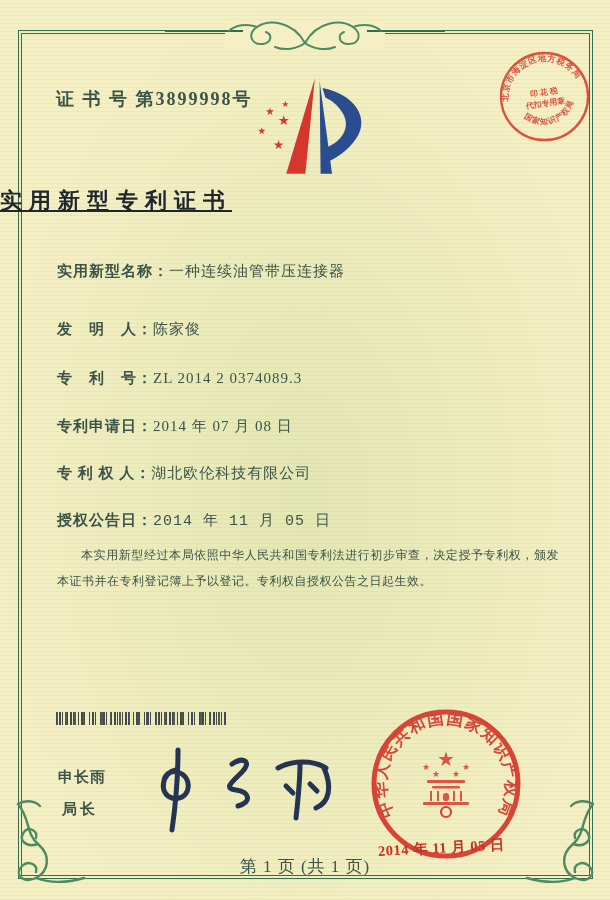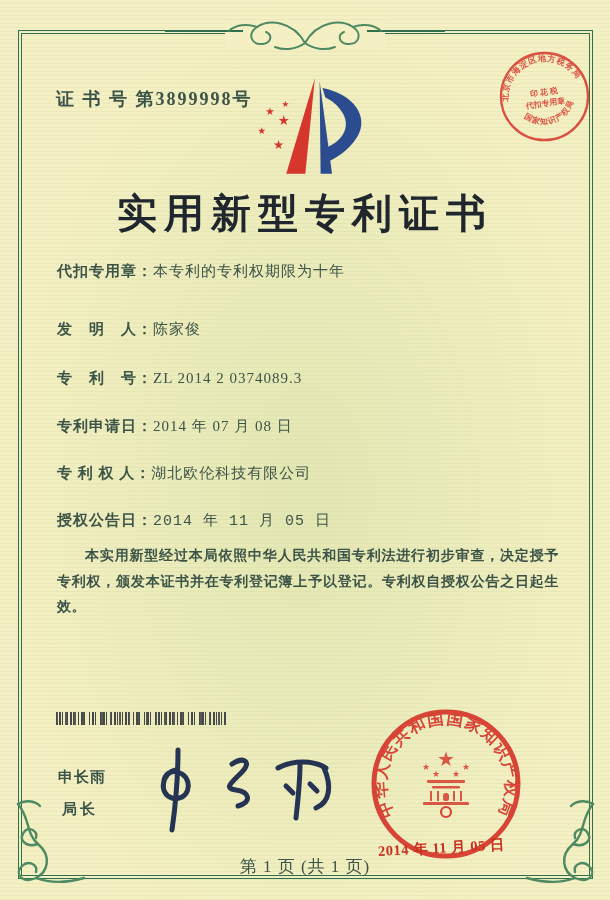--- a/index.html
+++ b/index.html
@@ -33,41 +33,41 @@
 
   .cert-no{
     position:absolute; left:56px; top:87px;
     font-size:18px; letter-spacing:2px; color:var(--c-ink); font-weight:bold;
   }
   .tax-stamp{ position:absolute; left:497px; top:49px; opacity:.85; }
   .logo{ position:absolute; left:250px; top:72px; }
 
   .title{
     position:absolute; top:186px; left:0; width:100%;
-    text-align:center; font-size:40px; font-weight:bold;
-    letter-spacing:7px; color:var(--c-title);
+    text-align:left; font-size:22px; font-weight:bold;
+    letter-spacing:7px; color:var(--c-title);text-decoration:underline;
   }
 
   .fields{ position:absolute; left:0; top:0; width:100%; }
   .field-row{
     position:absolute; left:57px; font-size:15px; color:var(--c-ink);
     letter-spacing:1px; white-space:nowrap;
   }
   .field-row:nth-child(1){ top:262px; }
   .field-row:nth-child(2){ top:320px; }
   .field-row:nth-child(3){ top:369px; }
   .field-row:nth-child(4){ top:417px; }
   .field-row:nth-child(5){ top:464px; }
   .field-row:nth-child(6){ top:511px;font-family:Liberation Mono, monospace; }
   .field-label{ font-weight:bold; }
 
   .body-text{
     position:absolute; left:57px; top:543px; width:502px;
-    font-size:14px; line-height:25.5px; color:var(--c-ink);
-    text-align:justify; letter-spacing:.5px;font-weight:bold;
+    font-size:12px; line-height:25.5px; color:var(--c-ink);
+    text-align:justify; letter-spacing:.5px;
   }
   .body-text p{ text-indent:2em; }
 
   .barcode{
     position:absolute; left:56px; top:712px; width:170px; height:13px;
     background:
       repeating-linear-gradient(90deg, #2e3338 0 1px, rgba(0,0,0,0) 1px 3px, #2e3338 3px 5px, rgba(0,0,0,0) 5px 6px, #2e3338 6px 7px, rgba(0,0,0,0) 7px 11px),
       repeating-linear-gradient(90deg, rgba(46,51,56,.9) 0 2px, rgba(0,0,0,0) 2px 9px);
     opacity:.88;
   }
@@ -162,21 +162,21 @@
     <text x="8" y="62" font-size="10">★</text>
     <text x="29" y="53" font-size="14">★</text>
     <text x="24" y="78" font-size="13">★</text>
   </g>
 </svg>
 
 <div class="title">实用新型专利证书</div>
 
 <div class="fields">
   <div class="field-row">
-    <span class="field-label">代扣专用章：</span><span class="field-value">本专利的专利权期限为十年</span>
+    <span class="field-label">实用新型名称：</span><span class="field-value">一种连续油管带压连接器</span>
   </div>
   <div class="field-row">
     <span class="field-label">发　明　人：</span><span class="field-value">陈家俊</span>
   </div>
   <div class="field-row">
     <span class="field-label">专　利　号：</span><span class="field-value">ZL 2014 2 0374089.3</span>
   </div>
   <div class="field-row">
     <span class="field-label">专利申请日：</span><span class="field-value">2014 年 07 月 08 日</span>
   </div>

